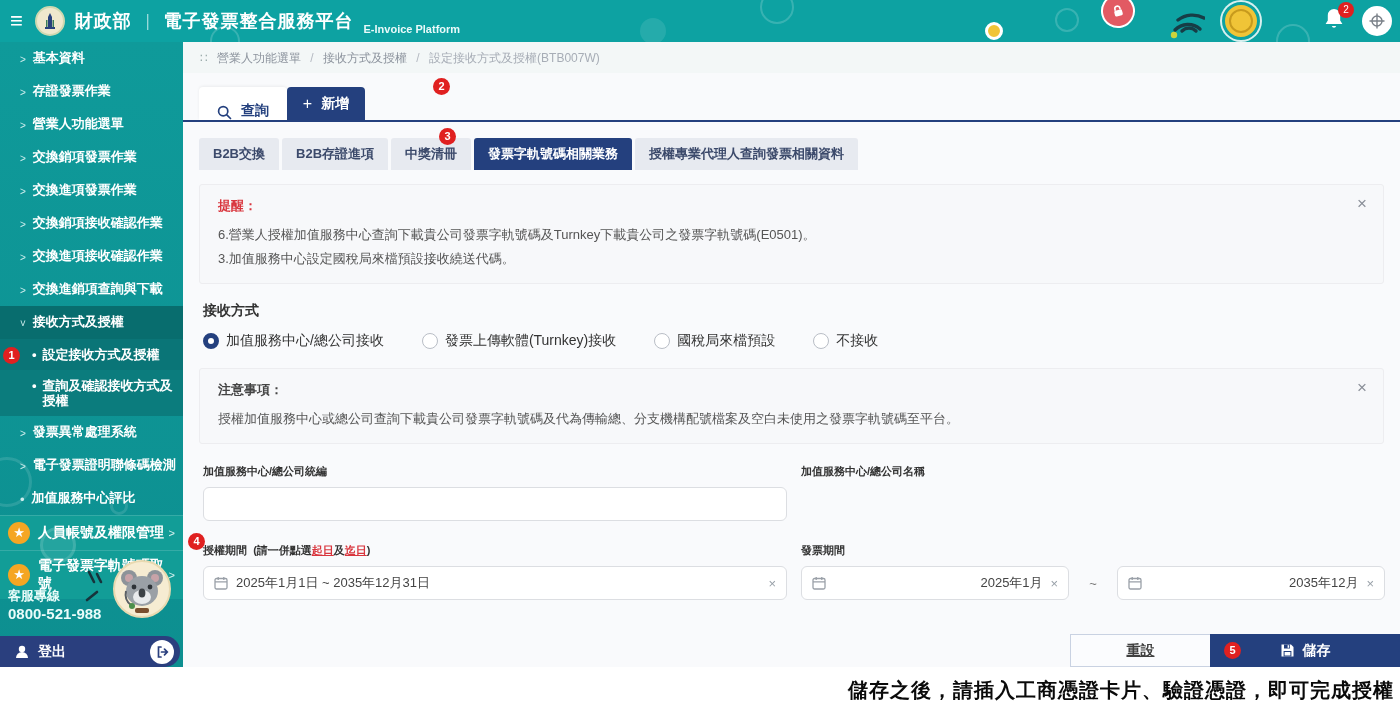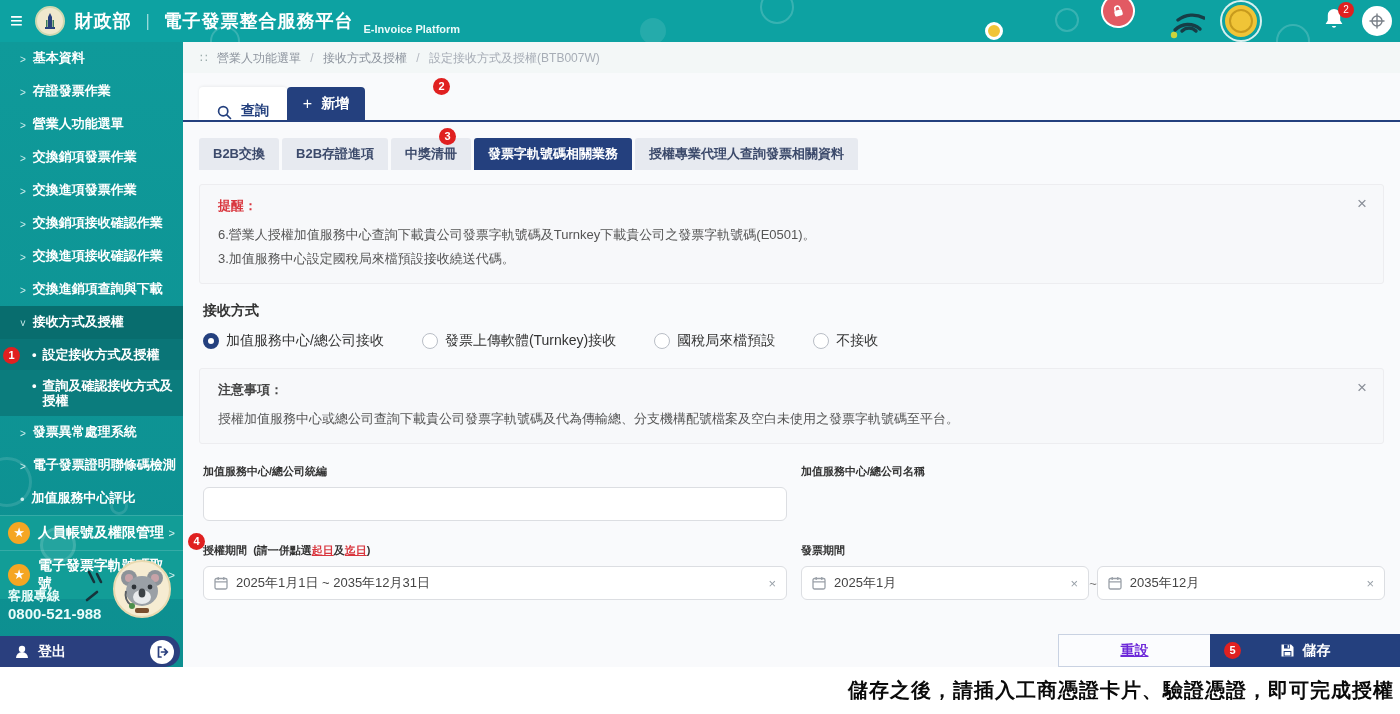--- a/index.html
+++ b/index.html
@@ -82,27 +82,27 @@
 
   .form-grid { display:grid; grid-template-columns:584px 1fr; column-gap:14px; margin:20px 15px 0 20px; }
   .f-label { font-size:11px; font-weight:bold; color:#333; margin-bottom:8px; }
   .f-label .lnk { color:#d9363e; text-decoration:underline; cursor:pointer; }
   .txt-input { width:100%; height:34px; border:1px solid #dcdee2; border-radius:6px; background:#fff; font-size:13px; padding:0 10px; color:#333; outline:none; }
   .row2 { position:relative; margin-top:22px; }
   .badge-step4 { position:absolute; left:-15px; top:-10px; }
   .date-input { height:34px; border:1px solid #dcdee2; border-radius:6px; background:#fff; display:flex; align-items:center; padding:0 10px; gap:8px; cursor:pointer; }
   .date-input .dval { font-size:13px; color:#444; flex:1; }
   .date-input .clr { color:#98a0a8; font-size:13px; cursor:pointer; }
-  .inv-row { display:flex; align-items:center; gap:0; }
+  .inv-row { display:flex; align-items:center; gap:20px;text-align:right; }
   .inv-row .date-input { flex:1; }
   .inv-sep { color:#777; font-size:13px; }
 
   .actions { position:absolute; right:0; bottom:0; display:flex; }
   .btn { height:33px; display:flex; align-items:center; justify-content:center; font-size:14px; font-weight:bold; cursor:pointer; }
-  .btn-reset { width:152px; background:#fbfcfe; color:#6d28d9; border:1px solid #c9d2e2; border-right:none;text-decoration:underline; }
+  .btn-reset { width:140px; background:#fbfcfe; color:#404040; border:1px solid #c9d2e2; border-right:none;text-decoration:underline; }
   .btn-save { position:relative; width:190px; background:#24407e; color:#fff; gap:8px; }
   .badge-step5 { position:absolute; left:14px; top:8px; }
 
   
   .footer { position:absolute; left:0; bottom:0; width:1400px; height:47px; background:#fff; display:flex; align-items:center; justify-content:flex-end; padding-right:6px; }
   .footer-note { font-size:20px; font-weight:bold; color:#0a0a0a; letter-spacing:1px; font-family:"Liberation Sans","DejaVu Sans",sans-serif; }
 
   svg { display:block; }
 </style>
 </head>

